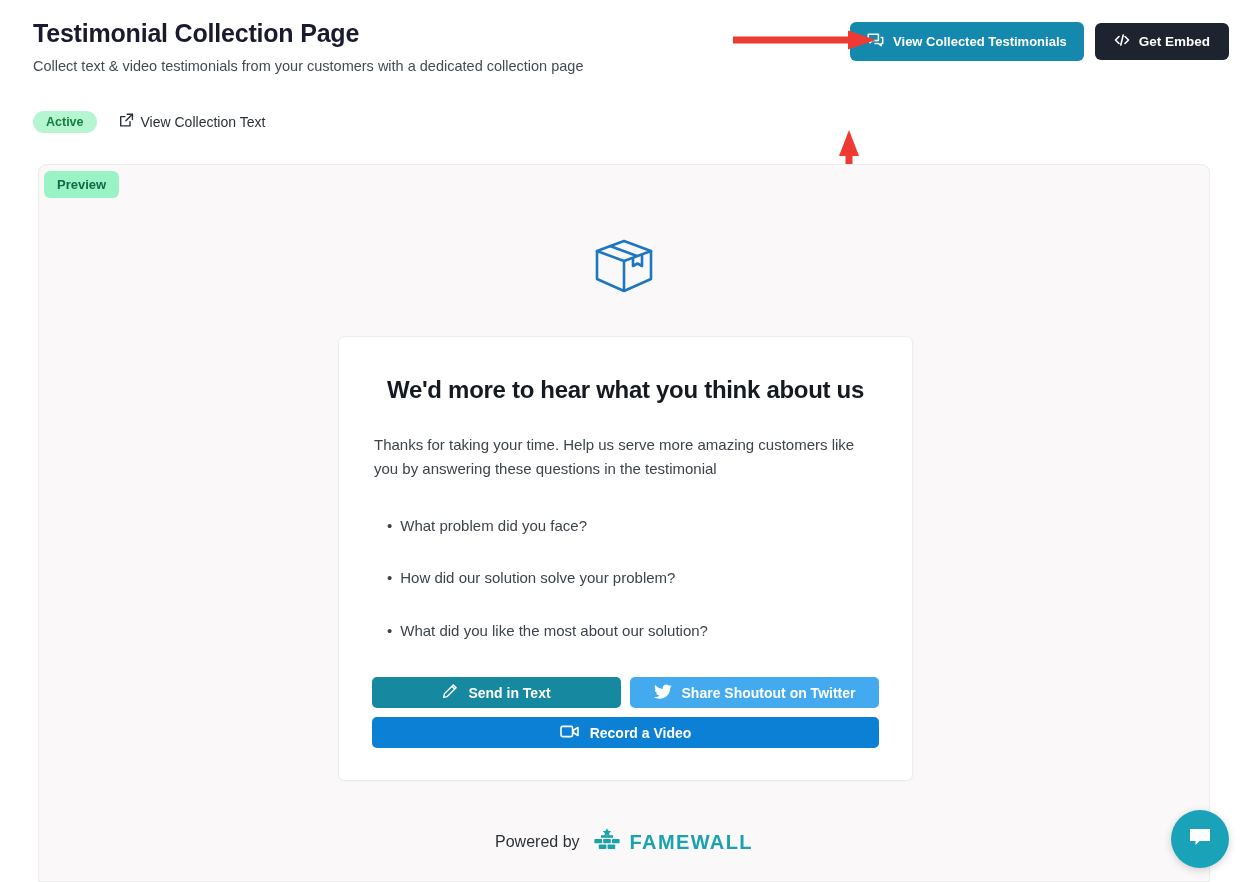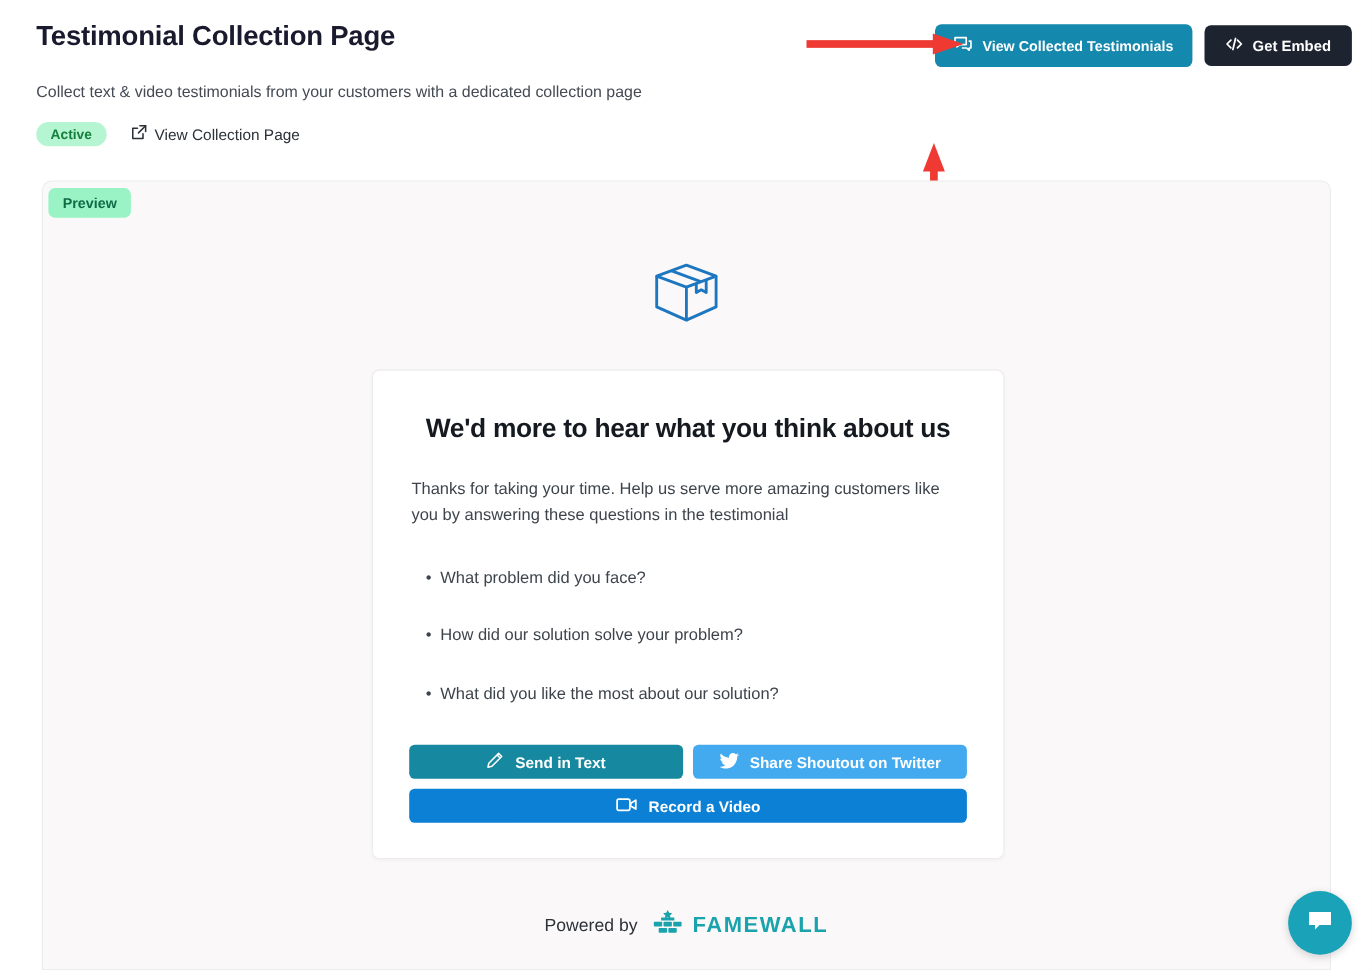--- a/index.html
+++ b/index.html
@@ -22,21 +22,21 @@
 
   .page-title {
     font-size: 25px;
     font-weight: bold;
     color: #1a1a2e;
     letter-spacing: -0.2px;
     line-height: 1.2;
   }
 
   .page-subtitle {
-    margin-top: 28px;
+    margin-top: 10px;
     font-size: 14.5px;
     color: #444b54;
     font-weight: 400;
   }
 
   .head-actions {
     position: absolute;
     right: 18px;
     top: 22px;
     display: flex;
@@ -317,21 +317,21 @@
   <span class="badge-active">Active</span>
 
   <a class="link-view-page">
     <span>
       <svg width="15" height="15" viewBox="0 0 15 15" fill="none" xmlns="http://www.w3.org/2000/svg">
         <path d="M8.2 1.3h5.2v5.2" stroke="#2b3138" stroke-width="1.4" stroke-linecap="round" stroke-linejoin="round"></path>
         <path d="M13.4 1.3L6.9 7.8" stroke="#2b3138" stroke-width="1.4" stroke-linecap="round"></path>
         <path d="M11 8.6v4.3H1.7V3.6H6" stroke="#2b3138" stroke-width="1.4" stroke-linecap="round" stroke-linejoin="round"></path>
       </svg>
     </span>
-    <span>View Collection Page</span>
+    <span>View Collection Text</span>
   </a>
 
 </div>
 
 <div class="arrow-h">
   <svg width="145" height="24" viewBox="0 0 145 24" xmlns="http://www.w3.org/2000/svg">
     <rect x="0" y="8.5" width="118" height="7" fill="#ee3a33"></rect>
     <path d="M115 2.5L143 12L115 21.5Z" fill="#ee3a33"></path>
   </svg>
 </div>

